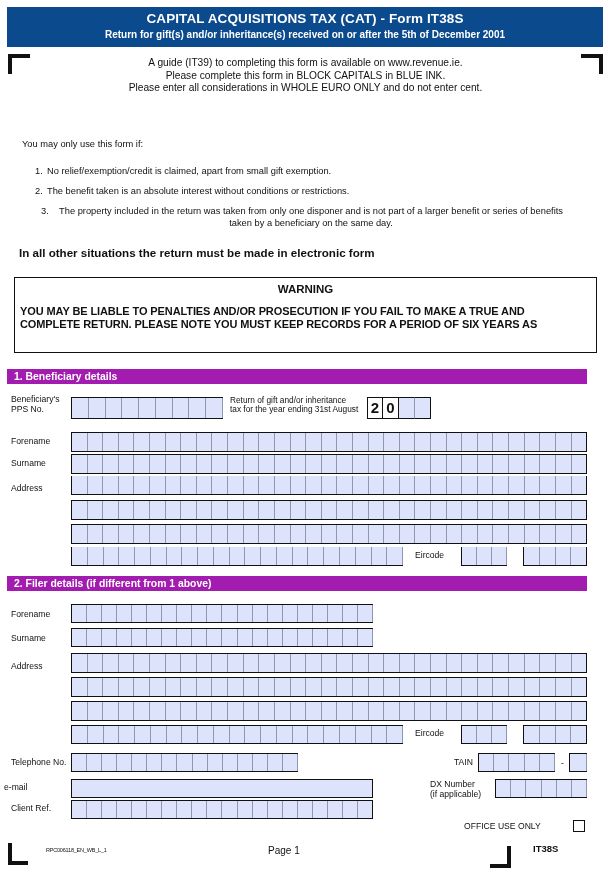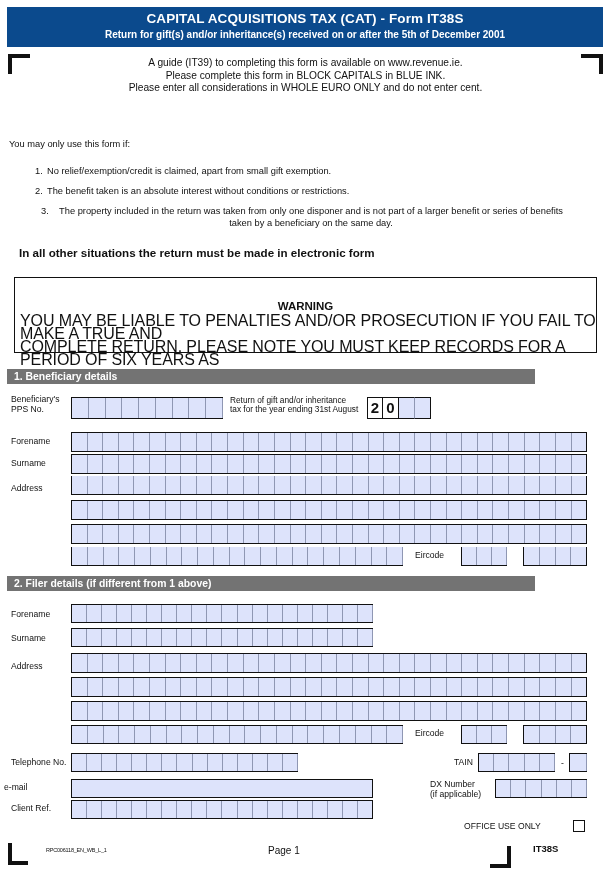--- a/index.html
+++ b/index.html
@@ -6,29 +6,29 @@
   body { width:611px; height:880px; position:relative; overflow:hidden;
          font-family:"Liberation Sans", sans-serif; color:#111; }
   .abs { position:absolute; }
   .hdr { left:7px; top:7px; width:596px; height:40px; background:#0b4a8d; color:#fff; text-align:center; }
   .hdr .t1 { font-weight:bold; font-size:13.5px; margin-top:4px; letter-spacing:0.1px; }
   .hdr .t2 { font-weight:bold; font-size:10px; margin-top:3px; }
   .corner { position:absolute; background:#111; }
   .guide { left:0; width:611px; top:57px; text-align:center; font-size:10.2px; line-height:12.6px; }
   .intro { left:19px; top:99px; width:560px; font-weight:bold; font-size:12.6px; line-height:15px; }
   .small { font-size:9.3px; }
-  .cond-title { left:9px; top:139px; }
+  .cond-title { left:22px; top:139px; }
   .cond { left:35px; width:540px; font-size:9.3px; line-height:12px; }
   .cond .num { display:inline-block; width:12px; }
   .cond .txt { display:inline-block; vertical-align:top; width:520px; }
   .other { left:19px; top:246px; font-weight:bold; font-size:11.6px; }
   .warn { left:14px; top:277px; width:583px; height:76px; border:1.3px solid #111; box-sizing:border-box; text-align:center; }
-  .warn .wt { font-weight:bold; font-size:11.5px; margin-top:22px; }
-  .warn .wb { font-weight:normal; font-size:16px; line-height:13px; margin-top:2px; text-align:left; padding-left:5px; letter-spacing:-0.1px; }
-  .sec { left:7px; width:528px; height:15px; background:#737373; color:#fff; font-weight:bold; font-size:10.4px; line-height:15px; padding-left:7px; box-sizing:border-box; }
+  .warn .wt { font-weight:bold; font-size:11.5px; margin-top:5px; }
+  .warn .wb { font-weight:bold; font-size:11px; line-height:13px; margin-top:10px; text-align:left; padding-left:5px; letter-spacing:-0.1px; }
+  .sec { left:7px; width:580px; height:15px; background:#a21caf; color:#fff; font-weight:bold; font-size:10.4px; line-height:15px; padding-left:7px; box-sizing:border-box; }
   .lbl { font-size:8.6px; line-height:9.6px; color:#111; }
   .field { position:absolute; display:flex; height:20px; border:1.3px solid #111; border-left-width:1.3px; box-sizing:border-box; background:#dde3fb; }
   .field.open-right { border-right:none; }
   .field.open-top { border-top:none; }
   .cell { flex:1; border-right:1px solid #8f97b3; height:100%; box-sizing:border-box; }
   .cell:last-child { border-right:none; }
   .field.open-right .cell:last-child { border-right:1px solid #8f97b3; }
   .yearbox { position:absolute; top:397px; height:22px; display:flex; }
   .ycell { width:16px; height:22px; box-sizing:border-box; border:1.3px solid #111; border-left:none; font-weight:bold; font-size:15px; text-align:center; line-height:20px; background:#fff; }
   .ycell:first-child { border-left:1.3px solid #111; }

